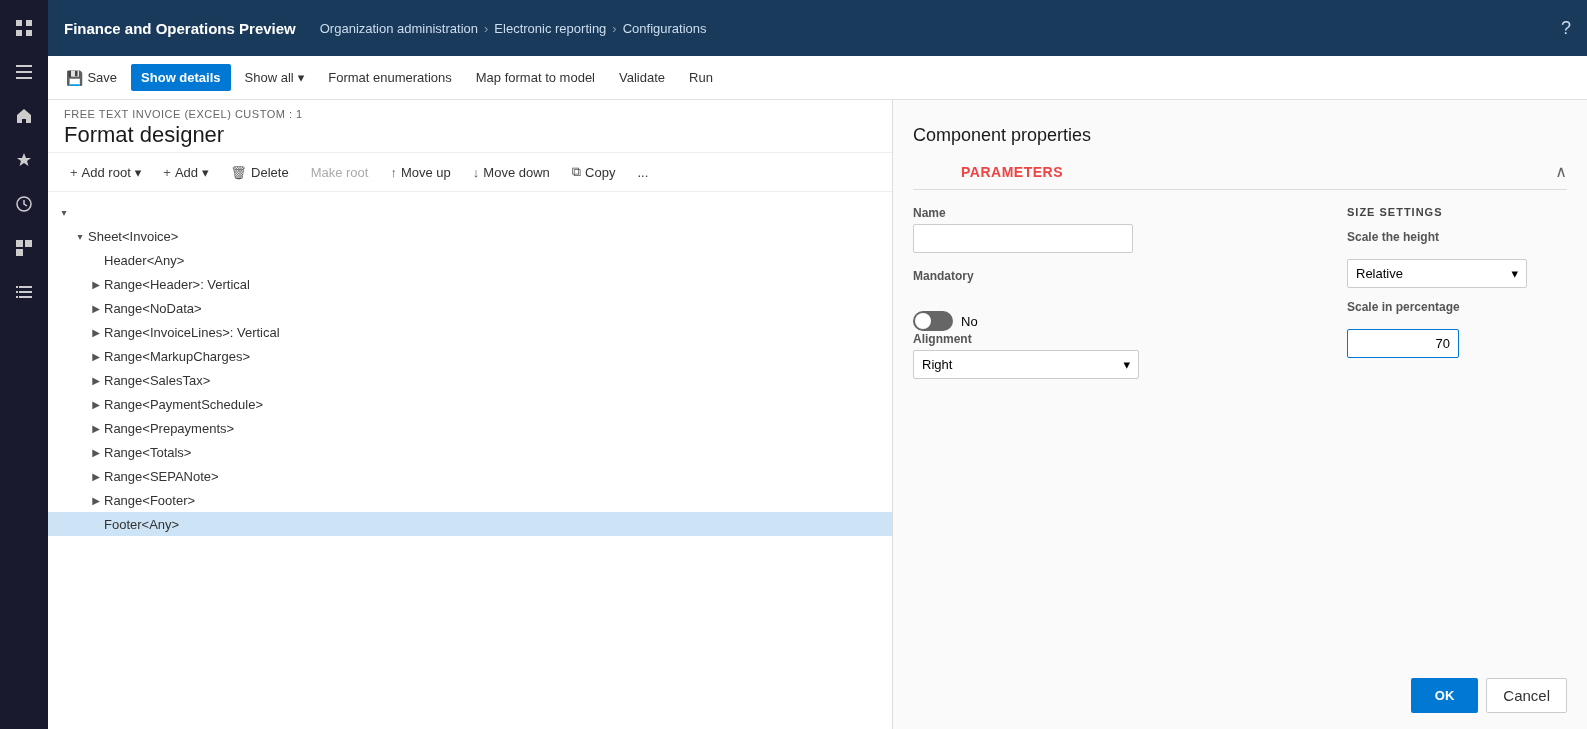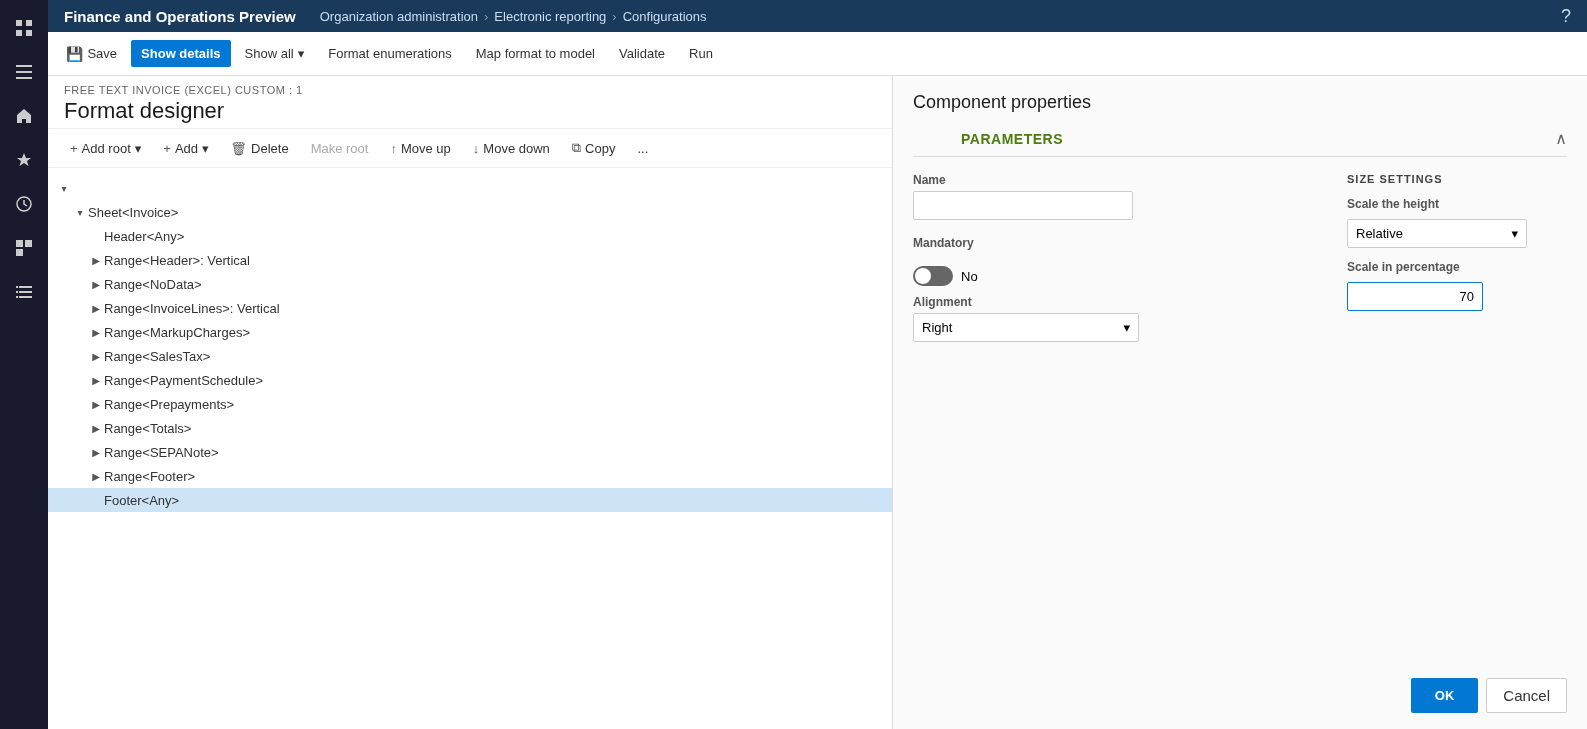--- a/index.html
+++ b/index.html
@@ -29,21 +29,21 @@
       flex-direction: column;
       overflow: hidden;
     }
 
     
     .title-bar {
       background: #1a3a5c;
       color: #fff;
       display: flex;
       align-items: center;
-      height: 32px;
+      height: 56px;
       padding: 0 16px;
       gap: 8px;
     }
     .title-bar .app-title {
       font-size: 15px;
       font-weight: 600;
       margin-right: 16px;
     }
     .breadcrumb {
       display: flex;
@@ -165,35 +165,36 @@
       background: #fafafa;
       overflow-y: auto;
       padding: 16px 20px;
       min-width: 400px;
     }
     .panel-title {
       font-size: 18px;
       font-weight: 400;
       color: #1a1a1a;
       margin-bottom: 16px;
+      margin-top: 9px;
     }
 
     
     .section-header {
       display: flex;
       align-items: center;
       justify-content: space-between;
       border-bottom: 1px solid #ddd;
       padding-bottom: 8px;
       margin-bottom: 16px;
     }
     .section-title {
       font-size: 14px;
       font-weight: 600;
-      color: #4d7c0f;
+      color: #ef4444;
       text-transform: uppercase;
       letter-spacing: 0.5px;
       padding-left: 48px;
     }
     .section-collapse {
       cursor: pointer; color: #666; font-size: 16px;
     }
     .form-group {
       display: flex;
       flex-direction: column;
@@ -211,21 +212,21 @@
       font-size: 13px;
       outline: none;
       background: #fff;
     }
     .name-input { width: 220px; }
 
     .mandatory-row {
       display: flex;
       align-items: center;
       gap: 8px;
-      margin-bottom: 16px;
+      margin-bottom: 28px;
     }
     
     .toggle-wrap {
       display: flex; align-items: center; gap: 8px;
     }
     .toggle {
       width: 40px; height: 20px;
       background: #666;
       border-radius: 10px;
       position: relative;
@@ -263,34 +264,34 @@
       font-size: 11px;
       font-weight: 700;
       color: #444;
       text-transform: uppercase;
       letter-spacing: 1px;
       margin-bottom: 12px;
     }
     .size-row {
       display: flex;
       flex-direction: column;
-      gap: 8px;
+      gap: 15px;
       margin-bottom: 12px;
     }
     .scale-select {
       width: 180px;
       border: 1px solid #ccc;
       border-radius: 2px;
       padding: 6px 8px;
       font-size: 13px;
       background: #fff;
       display: flex; align-items: center; justify-content: space-between;
     }
     .scale-input {
-      width: 136px;
+      width: 112px;
       border: 1px solid #0078d4;
       border-radius: 2px;
       padding: 6px 8px;
       font-size: 13px;
       text-align: right;
     }
 
     
     .panel-footer {
       margin-top: auto;
@@ -531,21 +532,21 @@
         <div class="params-left">
 
           <div class="form-group" style="margin-bottom:16px;">
             <label class="form-label">Name</label>
             <input type="text" class="form-input name-input" value="" style="">
           </div>
 
           <div class="mandatory-row">
             <span class="form-label">Mandatory</span>
           </div>
-          <div class="toggle-wrap" style="margin-bottom:8px;align-items:center;">
+          <div class="toggle-wrap" style="margin-bottom:0;align-items:center;">
             <div class="toggle"></div>
             <span>No</span>
           </div>
 
           <div class="alignment-row">
             <label class="form-label">Alignment</label>
             <div style="margin-top:4px;">
               <div class="select-field">
                 <span>Right</span>
                 <span>▾</span>

